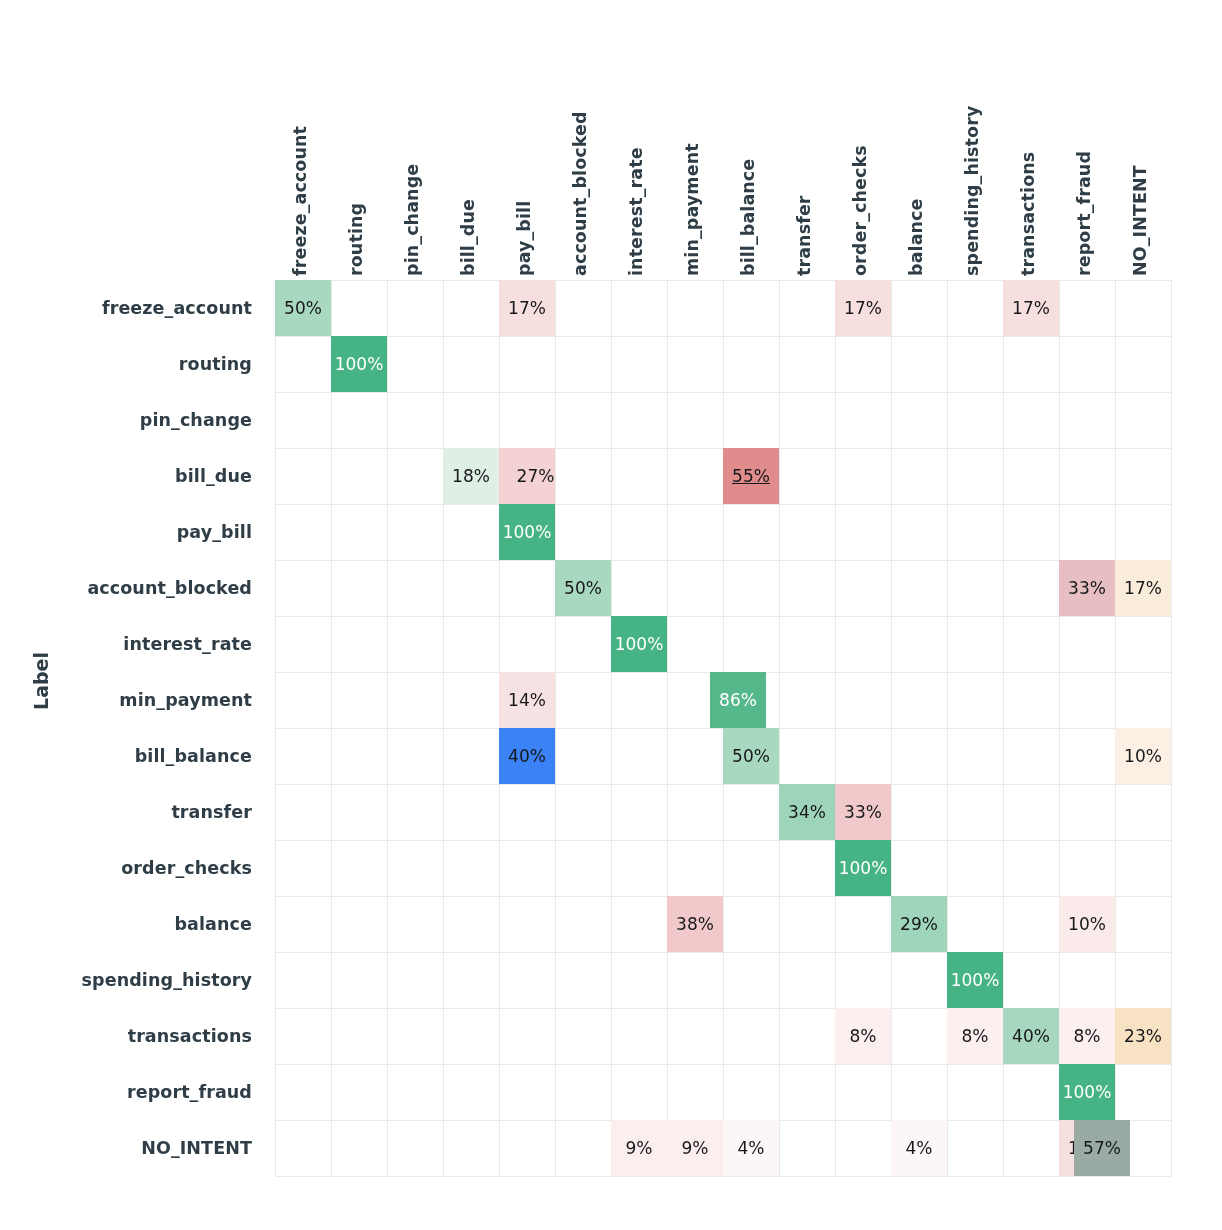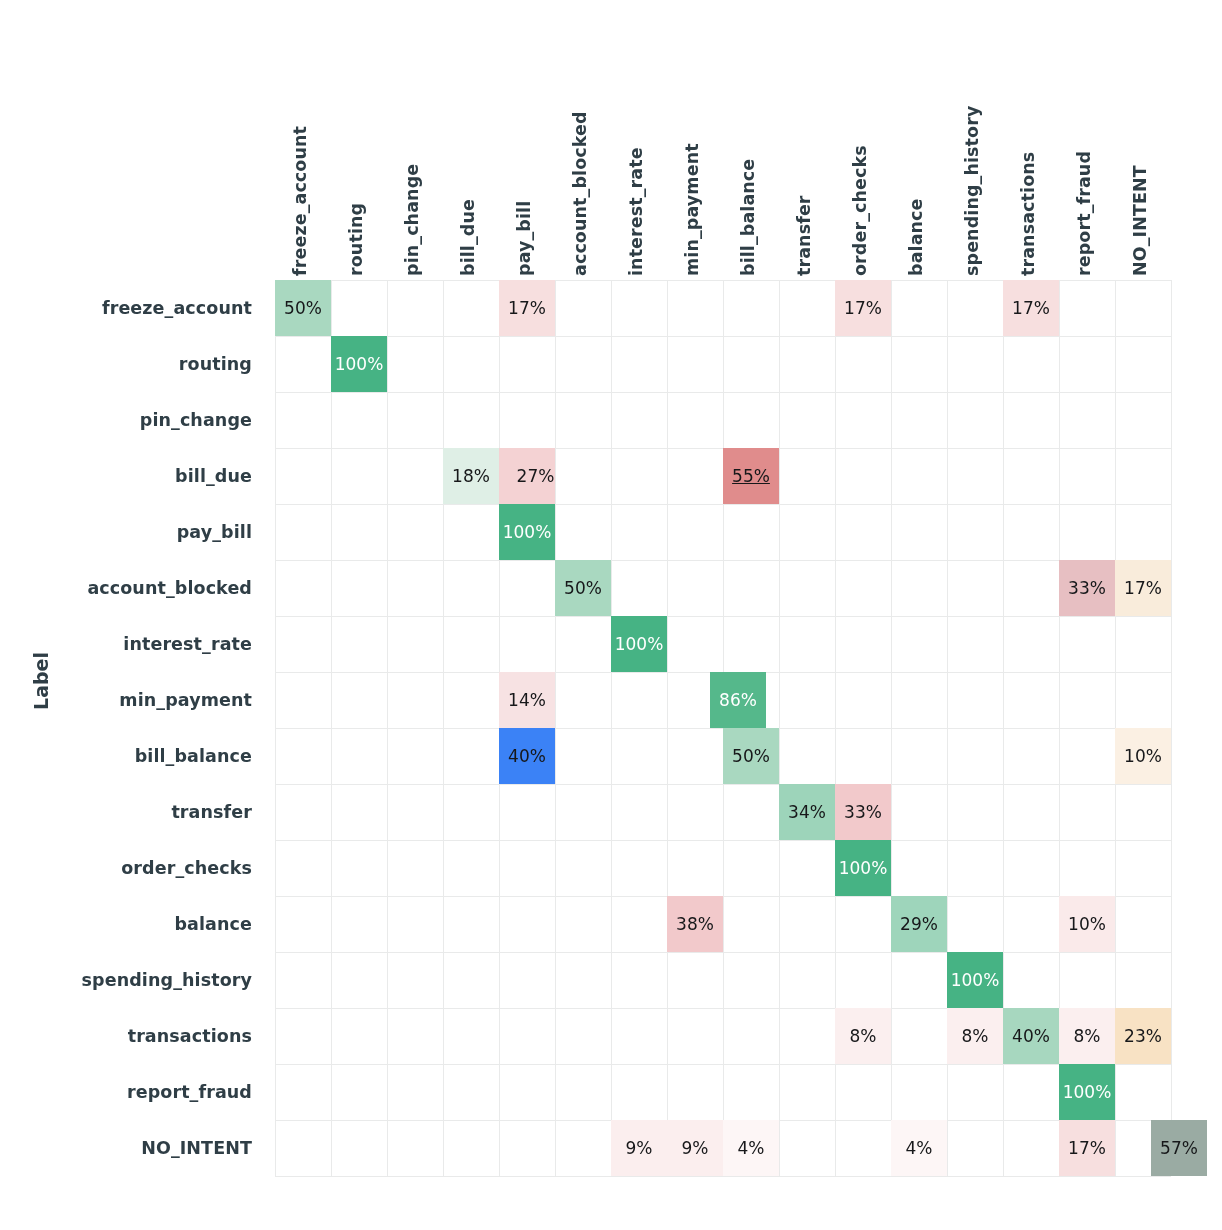--- a/index.html
+++ b/index.html
@@ -339,18 +339,18 @@
       </div>
       <div class="cell" title="NO_INTENT / bill_balance = 4%" style="left: 448px; top: 840px; background: rgb(253, 246, 246); color: rgb(23, 24, 26);">
         <span class="val">4%</span>
       </div>
       <div class="cell" title="NO_INTENT / balance = 4%" style="left: 616px; top: 840px; background: rgb(253, 246, 246); color: rgb(23, 24, 26);">
         <span class="val">4%</span>
       </div>
       <div class="cell" title="NO_INTENT / report_fraud = 17%" style="left: 784px; top: 840px; background: rgb(247, 223, 223); color: rgb(23, 24, 26);">
         <span class="val">17%</span>
       </div>
-      <div class="cell" title="NO_INTENT / NO_INTENT = 57%" style="left: 876px; top: 840px; background: rgb(154, 171, 163); color: rgb(23, 24, 26);">
+      <div class="cell" title="NO_INTENT / NO_INTENT = 57%" style="left: 799px; top: 840px; background: rgb(154, 171, 163); color: rgb(23, 24, 26);">
         <span class="val">57%</span>
       </div>
     </div>
 
 </div>
 
 </body></html>

